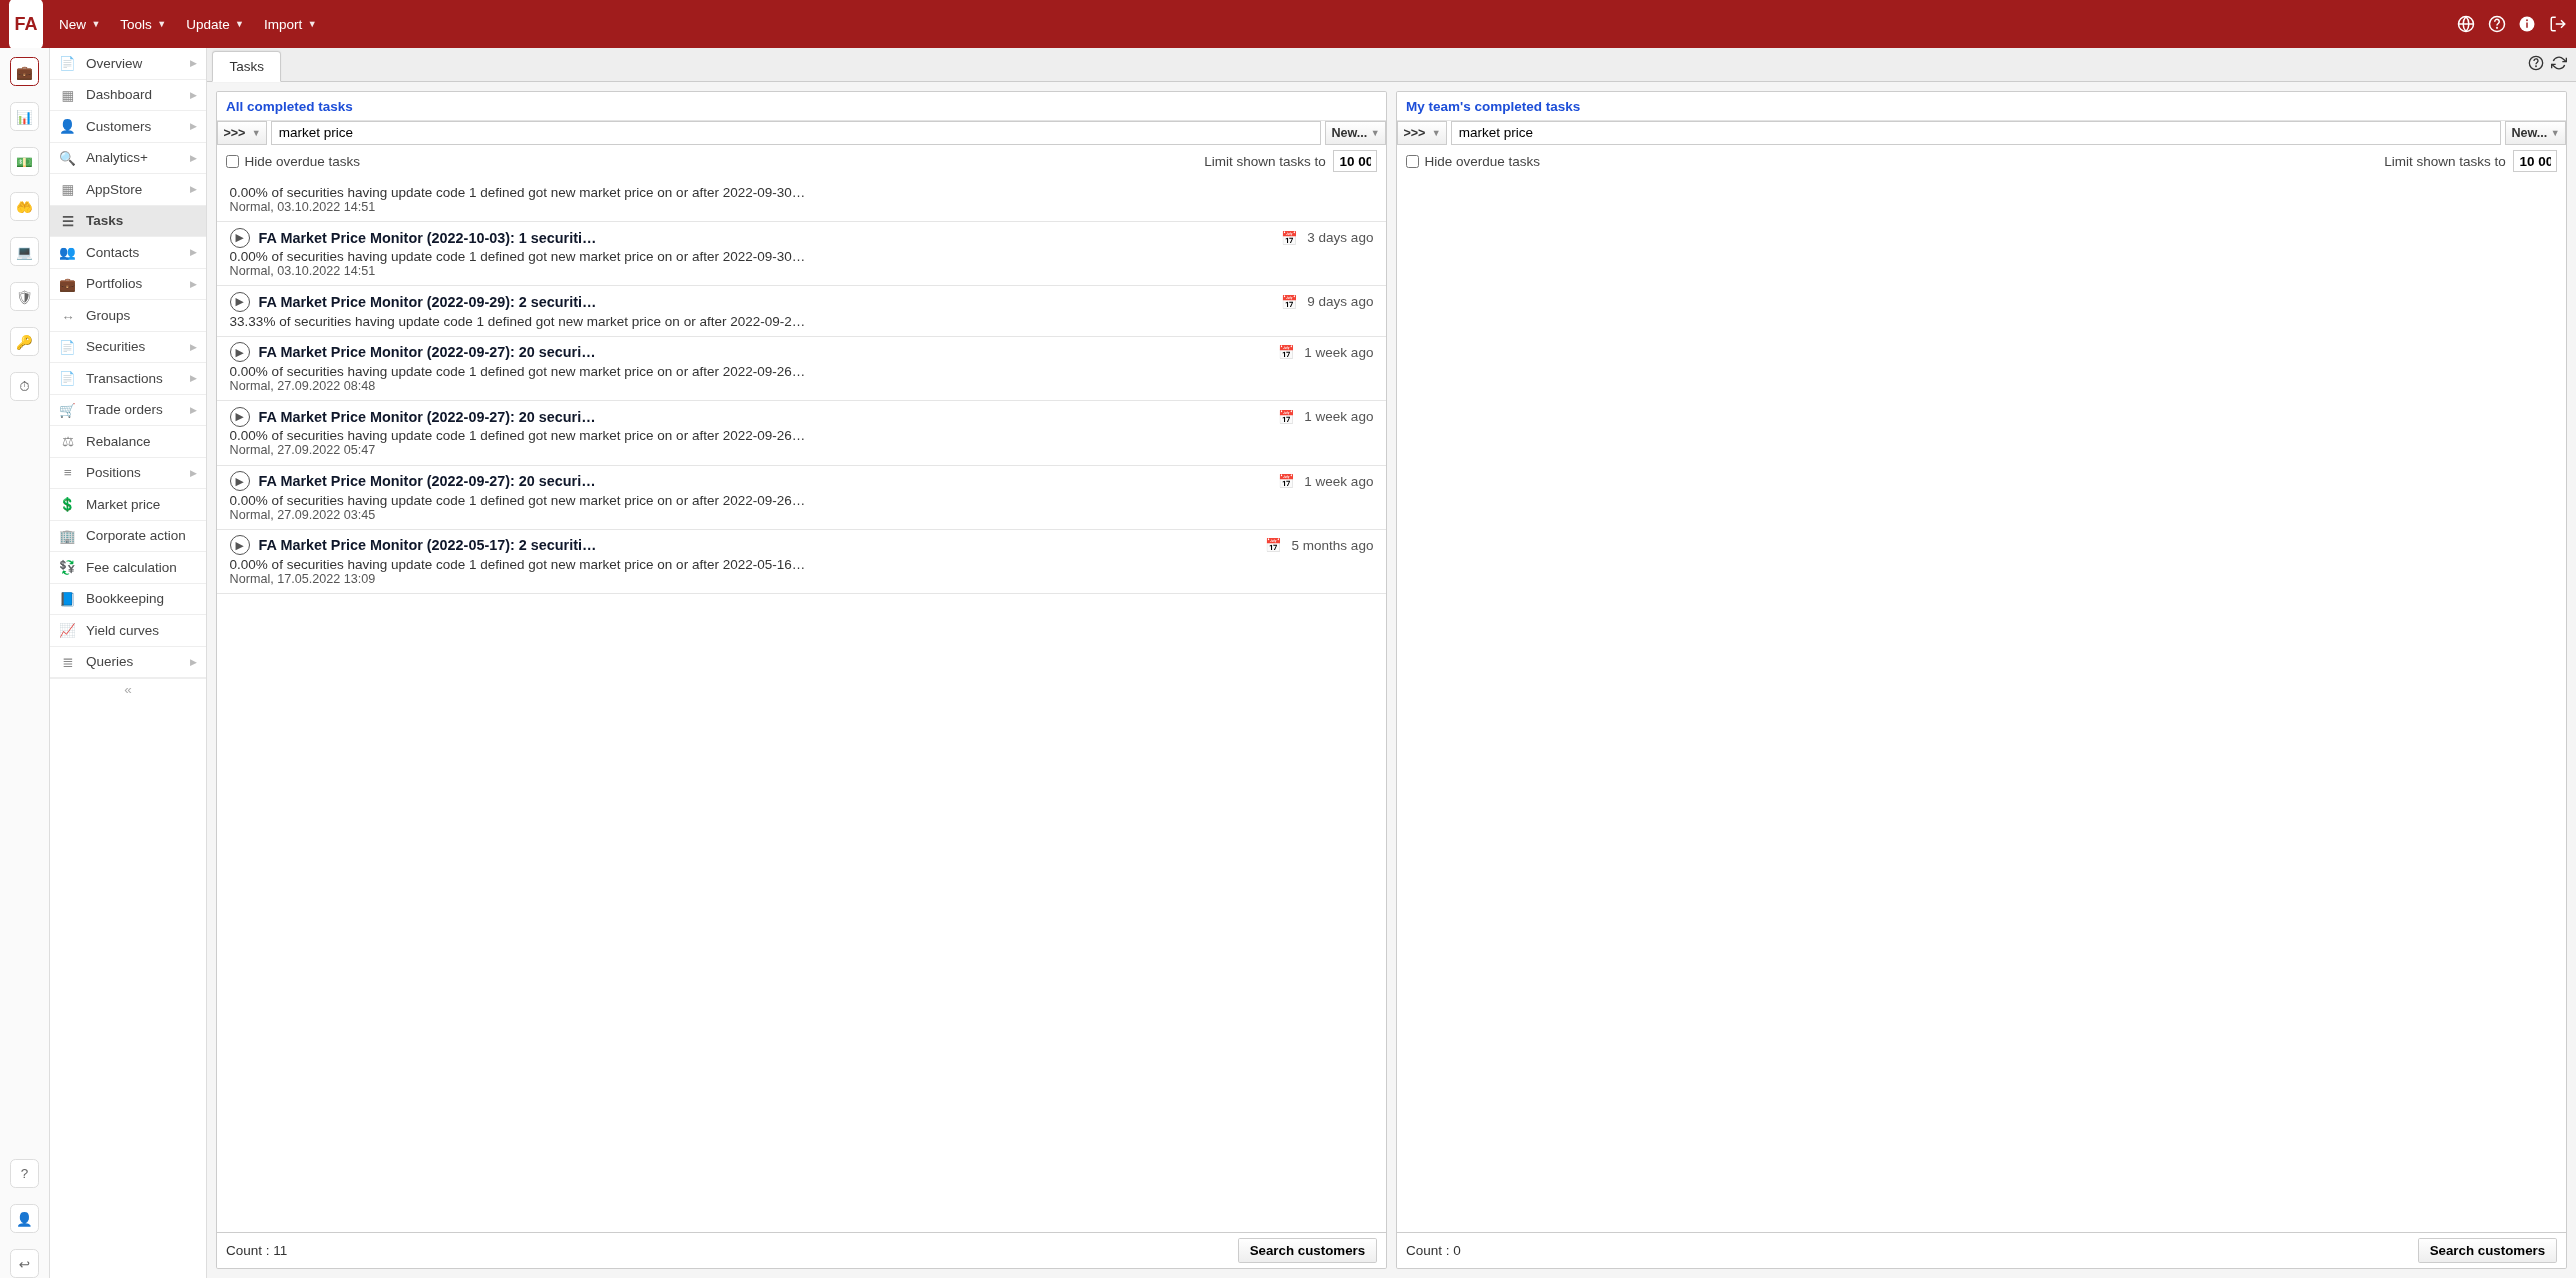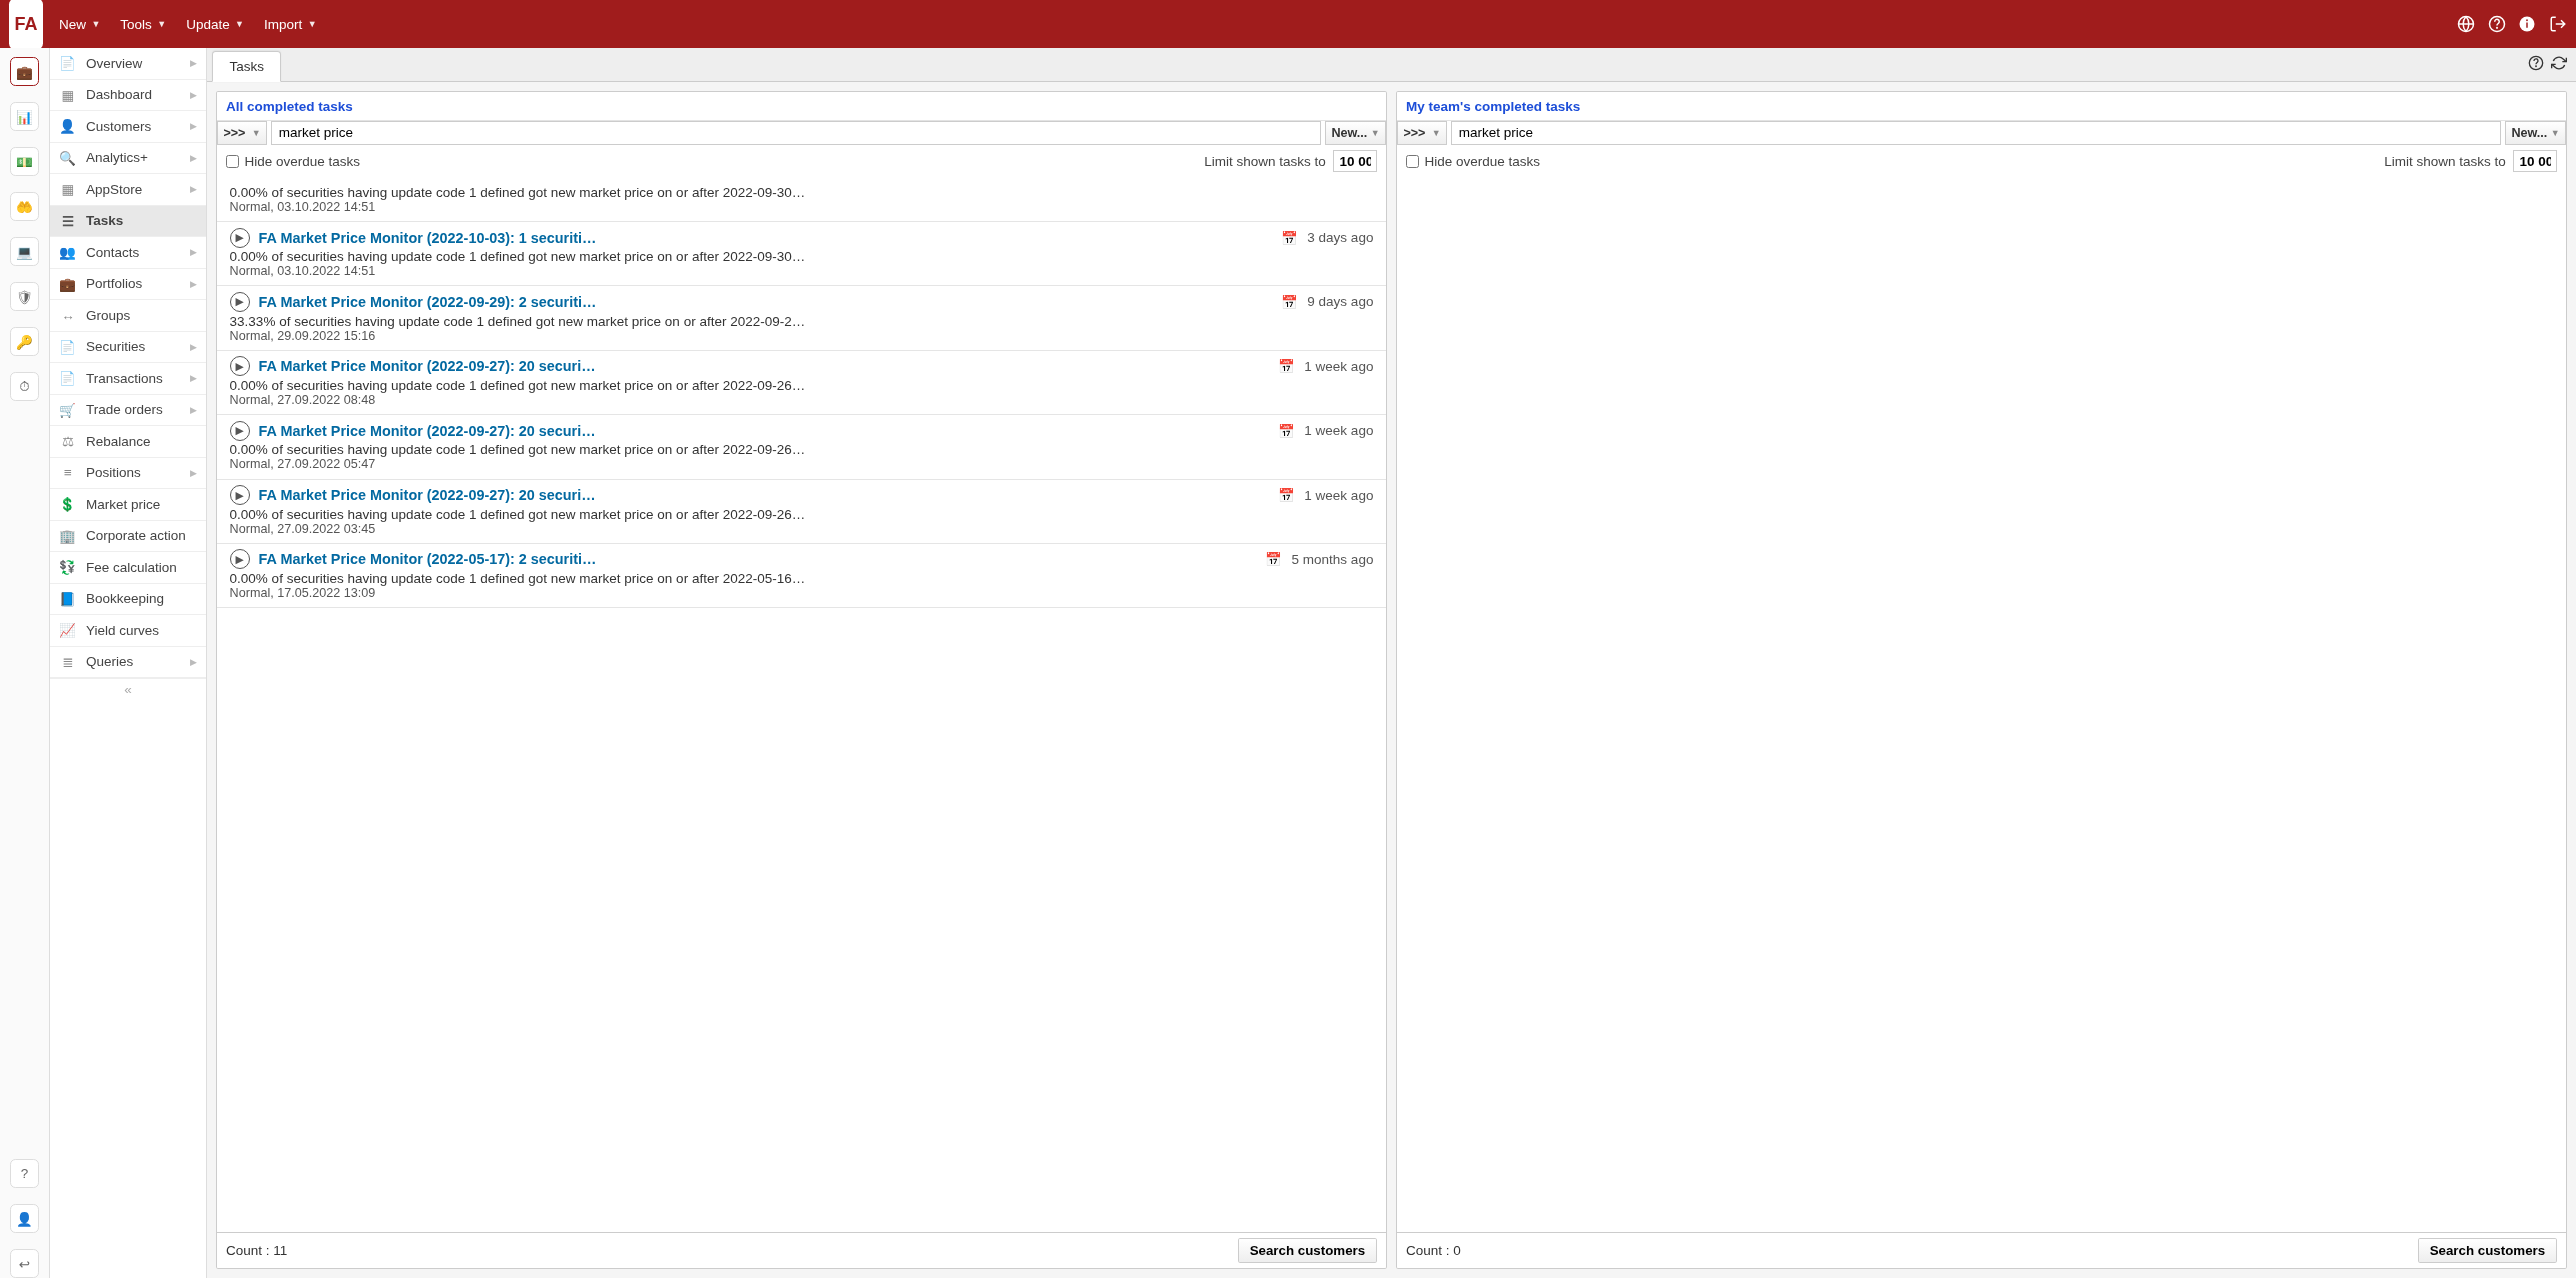--- a/index.html
+++ b/index.html
@@ -52,21 +52,21 @@
 .opts-row .spacer { flex: 1; }
 .opts-row .limit-lbl { color: #444; }
 .opts-row .limit-input { width: 44px; border: 0.9px solid #ccc; padding: 2.7px 5.4px; font-weight: bold; text-align: center; font-size: 13.5px; }
 
 .tasklist { flex: 1; overflow-y: auto; position: relative; }
 .tasklist::-webkit-scrollbar { width: 10.8px; }
 .tasklist::-webkit-scrollbar-thumb { background: #bbb; border-radius: 1.8px; }
 .task { padding: 5.4px 12.6px 7.2px; border-bottom: 0.9px solid #e5e5e5; position: relative; }
 .task-top { display: flex; align-items: center; gap: 9px; }
 .task-top .circ { width: 20px; height: 20px; border: 1.8px solid #555; border-radius: 50%; display: inline-flex; align-items: center; justify-content: center; color: #555; font-size: 10.8px; flex-shrink: 0; }
-.task-title { font-weight: bold; color: #0369a1; white-space: nowrap; overflow: hidden; text-overflow: ellipsis; flex: 1; font-size: 14.4px; min-width: 0; }
+.task-title { font-weight: bold; color: #0f172a; white-space: nowrap; overflow: hidden; text-overflow: ellipsis; flex: 1; font-size: 14.4px; min-width: 0; }
 .task-top .cal { width: 18px; height: 18px; color: #666; flex-shrink: 0; display:inline-flex; align-items:center; justify-content:center; }
 .task-age { color: #555; white-space: nowrap; }
 .task-desc { color: #333; padding-top: 1.8px; white-space: nowrap; overflow: hidden; text-overflow: ellipsis; font-size: 13.5px; }
 .task-meta { color: #555; font-size: 12.6px; }
 
 .panel-footer { display: flex; align-items: center; padding: 5.4px 9px; border-top: 0.9px solid #ccc; }
 .panel-footer .spacer { flex: 1; }
 .panel-footer .btn { border: 0.9px solid #ccc; background: linear-gradient(#fff,#eee); padding: 3.6px 10.8px; font-weight: bold; cursor: pointer; border-radius: 1.8px; }
 </style>
 </head>
@@ -294,21 +294,20 @@
               <div class="task-meta">Normal, 03.10.2022 14:51</div>
             </div>
             <div class="task">
               <div class="task-top">
                 <span class="circ">▶</span>
                 <span class="task-title">FA Market Price Monitor (2022-09-29): 2 securiti…</span>
                 <span class="cal">📅</span>
                 <span class="task-age">9 days ago</span>
               </div>
               <div class="task-desc">33.33% of securities having update code 1 defined got new market price on or after 2022-09-2…</div>
-              <div class="task-meta">Normal, 29.09.2022 15:16</div>
             </div>
             <div class="task">
               <div class="task-top">
                 <span class="circ">▶</span>
                 <span class="task-title">FA Market Price Monitor (2022-09-27): 20 securi…</span>
                 <span class="cal">📅</span>
                 <span class="task-age">1 week ago</span>
               </div>
               <div class="task-desc">0.00% of securities having update code 1 defined got new market price on or after 2022-09-26…</div>
               <div class="task-meta">Normal, 27.09.2022 08:48</div>

